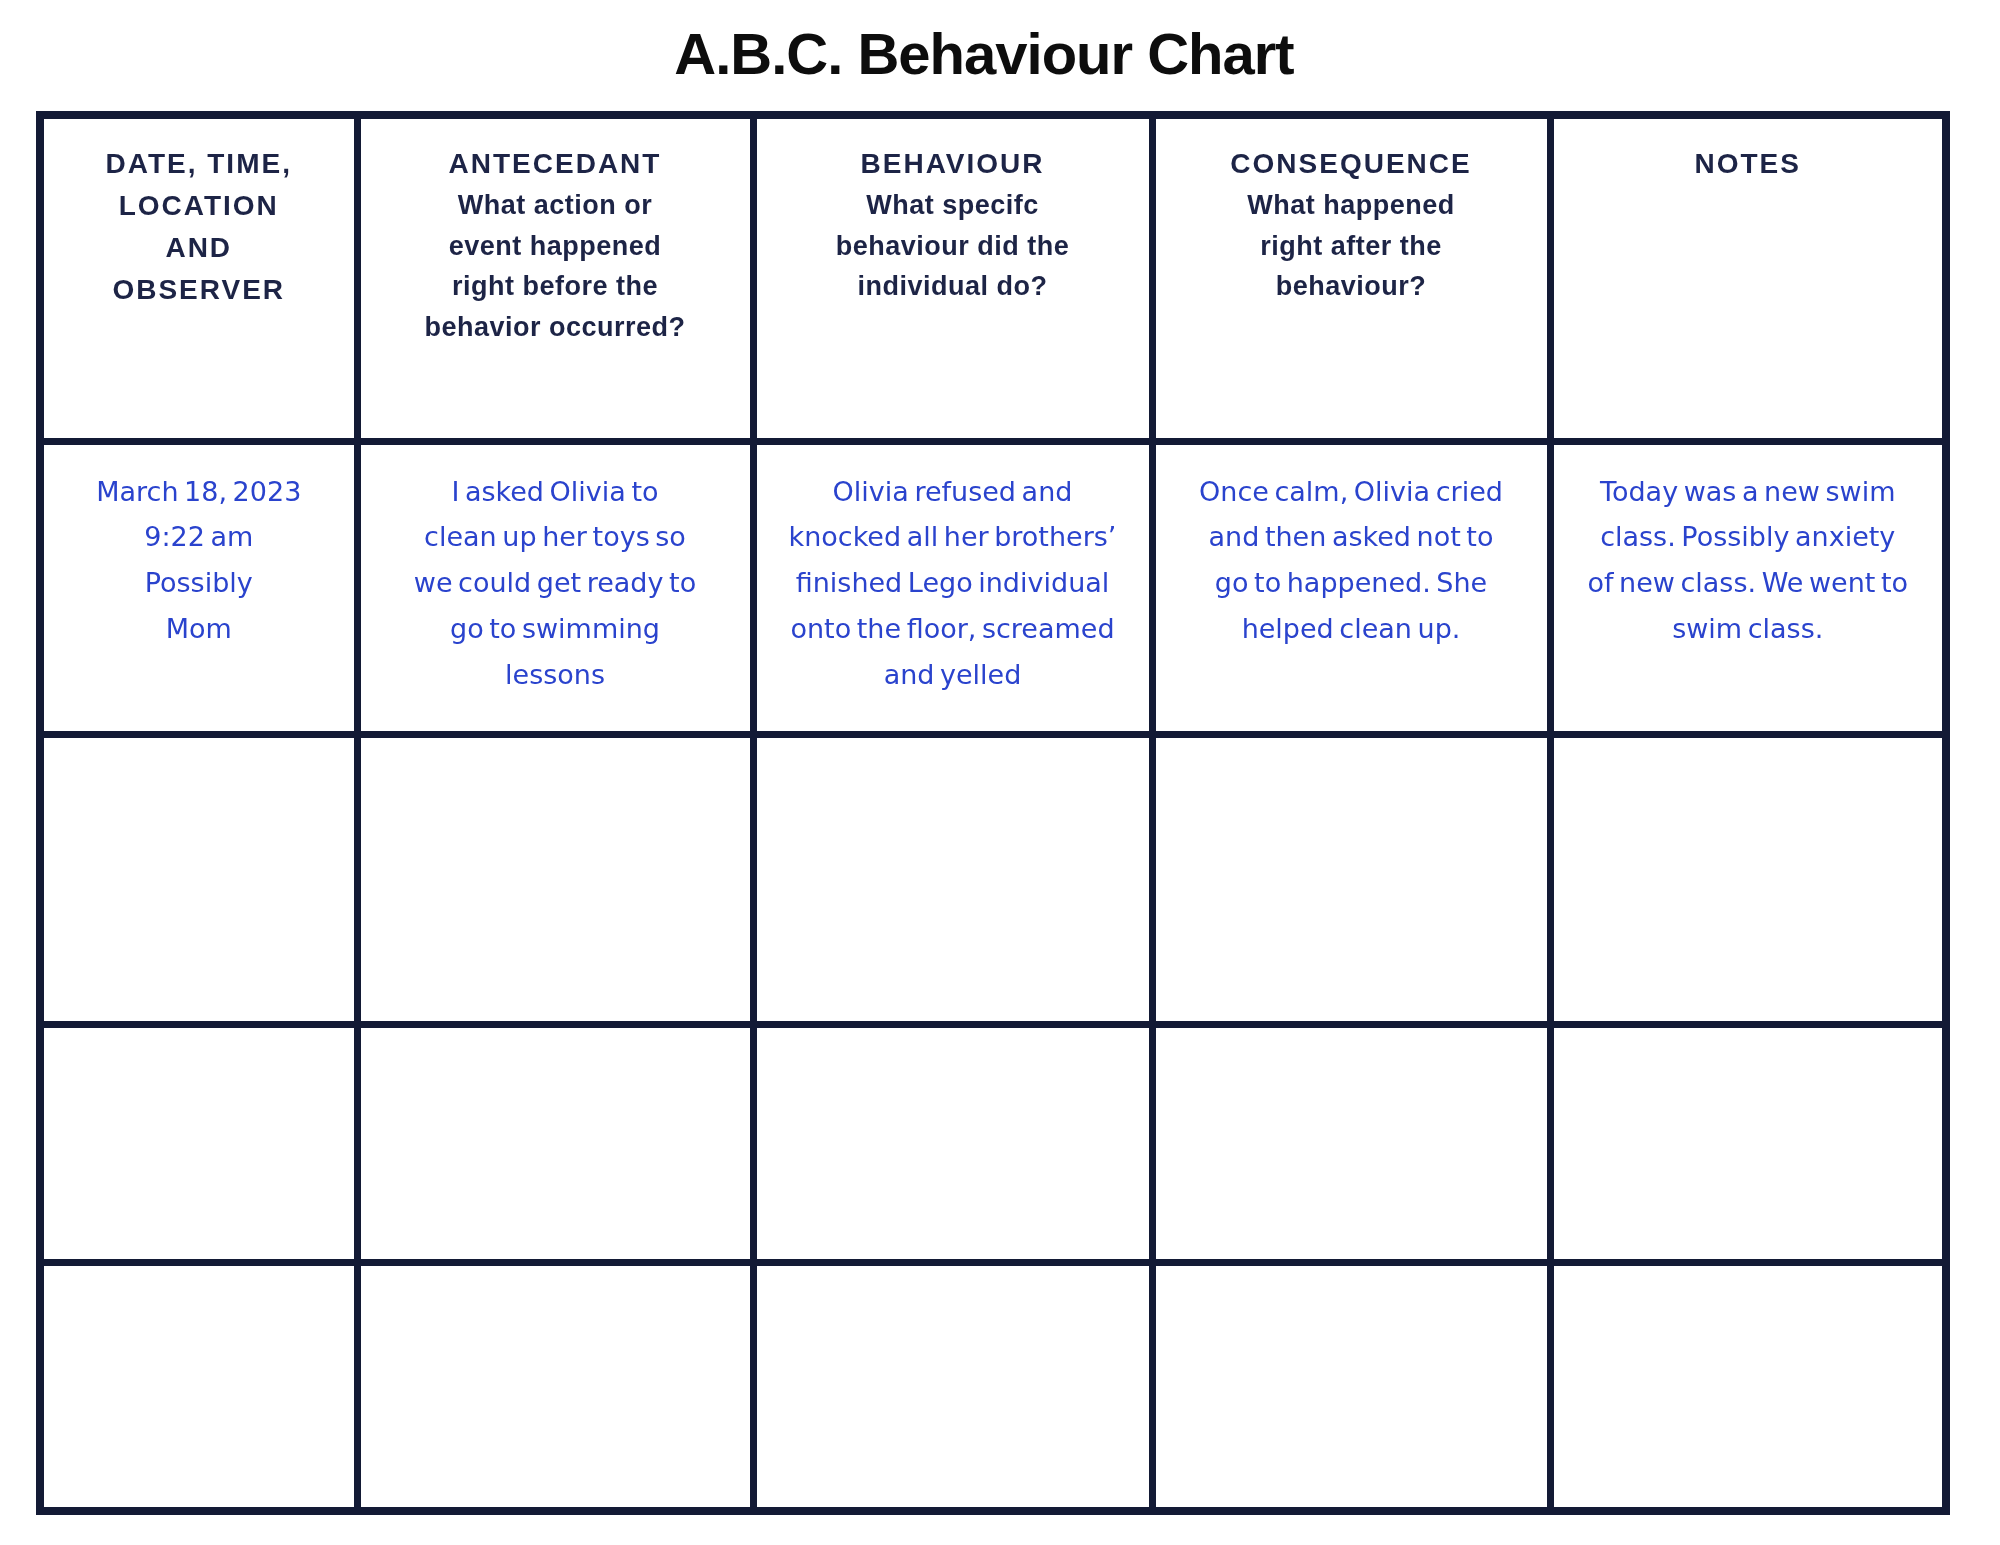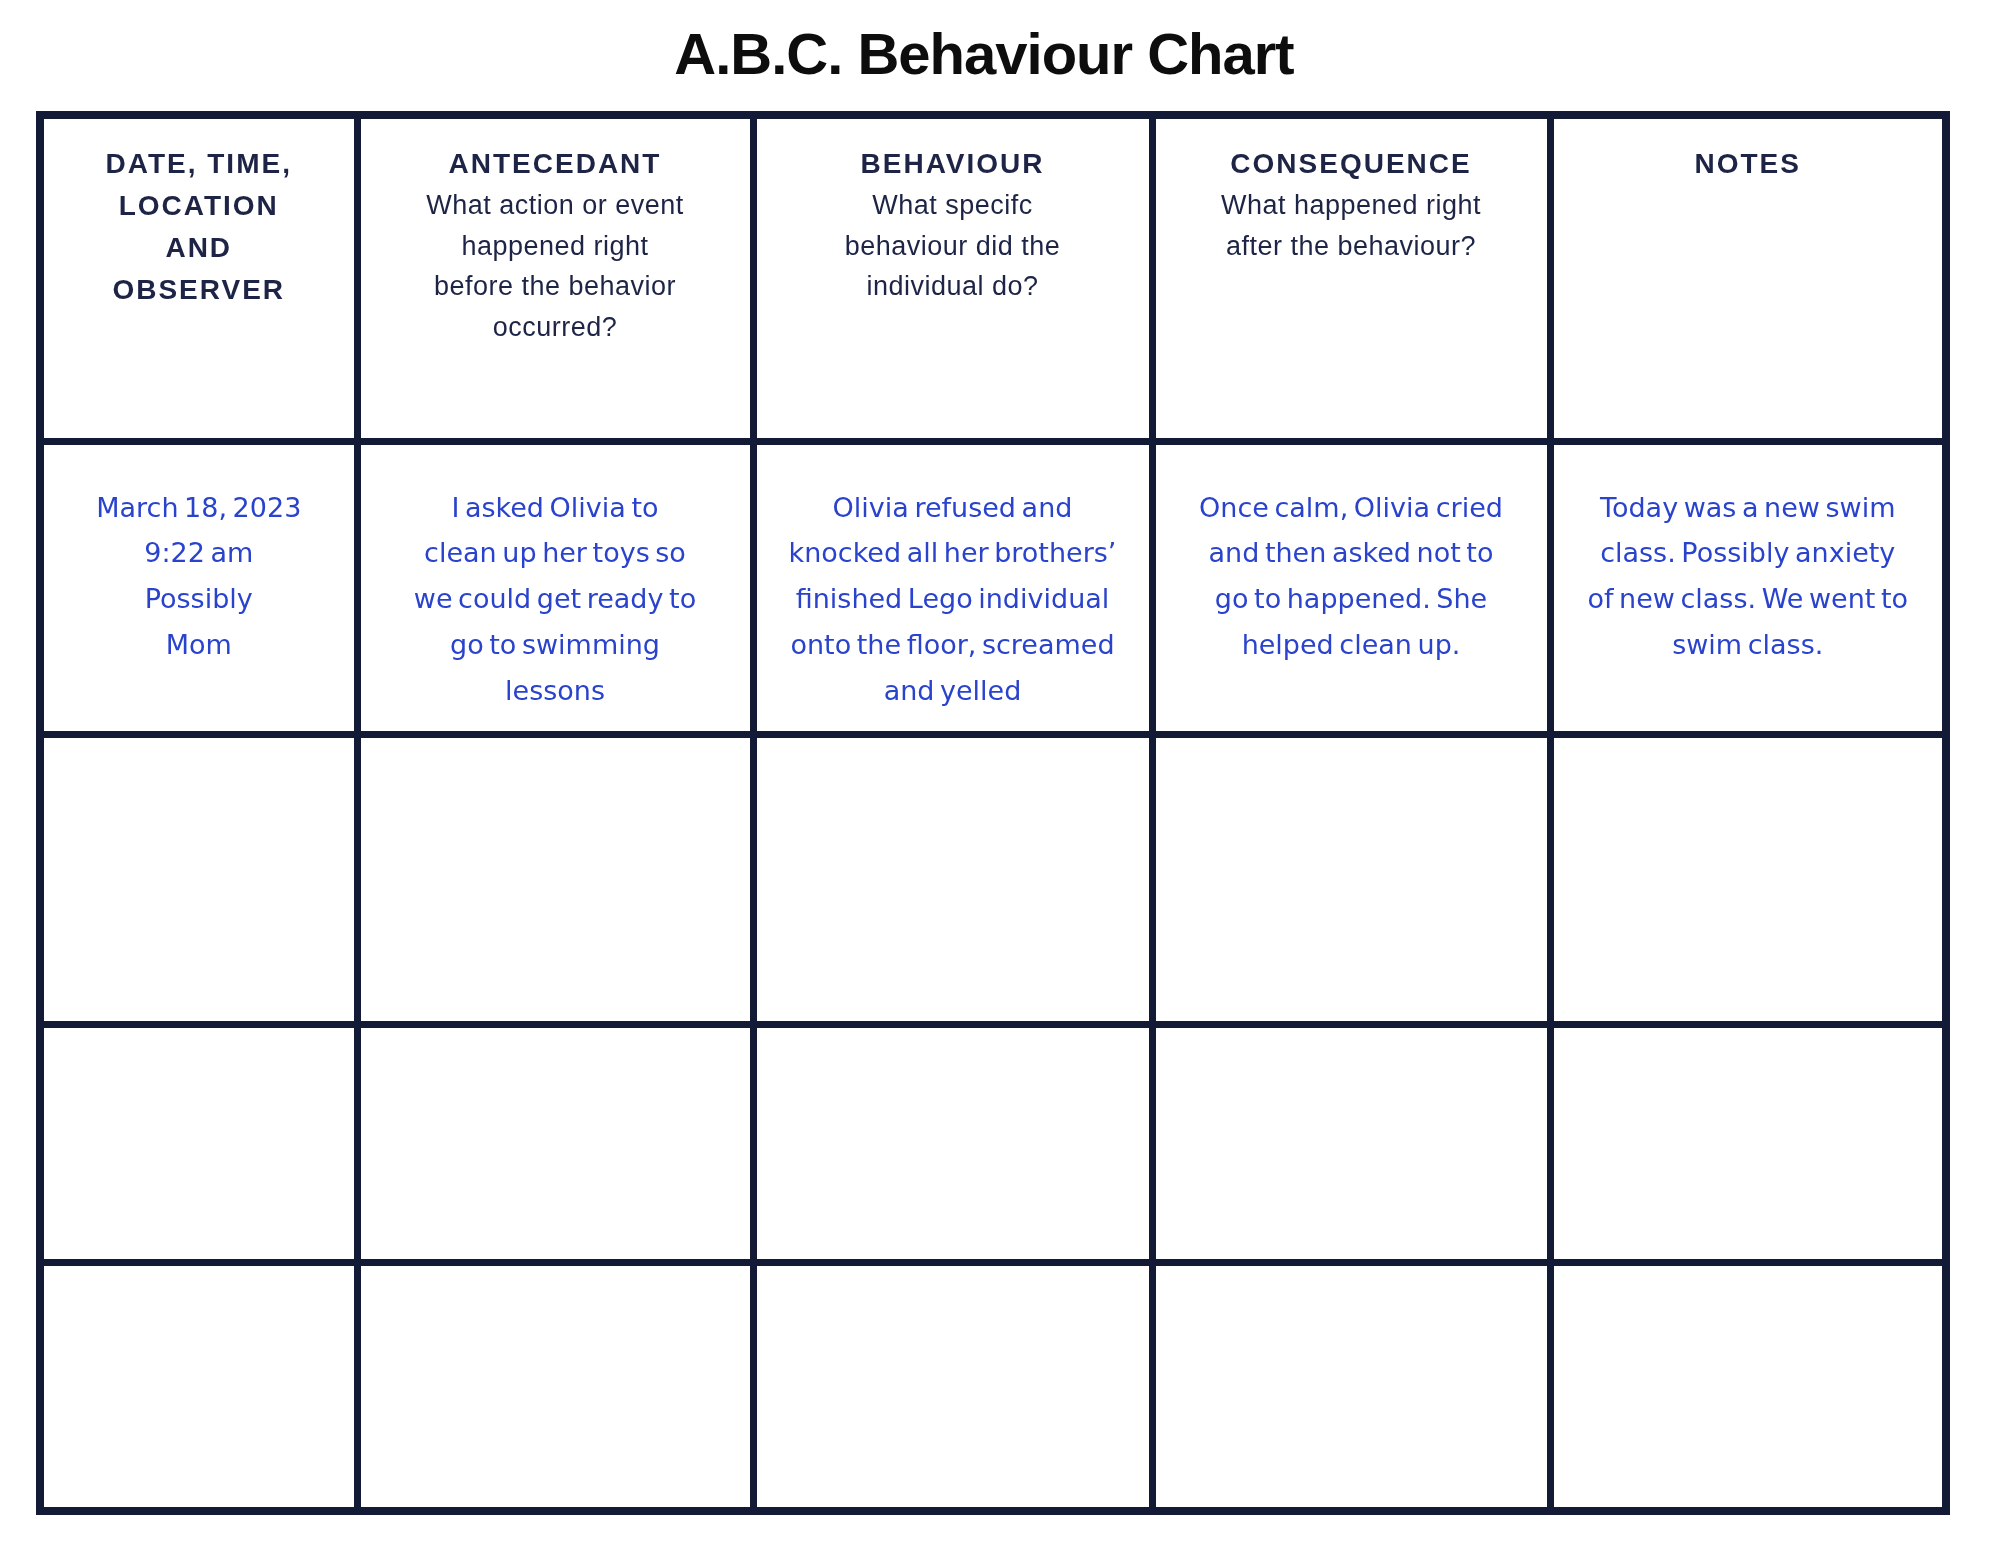--- a/index.html
+++ b/index.html
@@ -60,38 +60,38 @@
     font-size: 28px;
     font-weight: bold;
     letter-spacing: 2px;
     line-height: 1.5;
     color: #1d2446;
     margin: 0 auto;
   }
   .head-cell.first .head-title { max-width: 230px; }
   .head-sub {
     font-size: 27px;
-    font-weight: normal;
+    font-weight: bold;
     letter-spacing: 0.5px;
     line-height: 1.5;
     color: #1d2446;
     max-width: 262px;
     margin: 0 auto;
   }
   .entry-cell {
     text-align: center;
     padding-top: 24px;
   }
   .hw {
     font-family: "DejaVu Sans", sans-serif;
     font-size: 27px;
     line-height: 1.7;
     color: #2a43cd;
     word-spacing: -3px;
-    margin: 16px auto;
+    margin: 0 auto;
   }
   .hw.w-ante  { max-width: 285px; }
   .hw.w-behav { max-width: 332px; }
   .hw.w-conseq{ max-width: 322px; }
   .hw.w-notes { max-width: 322px; }
 </style>
 </head>
 <body>
 
 <div class="page">

